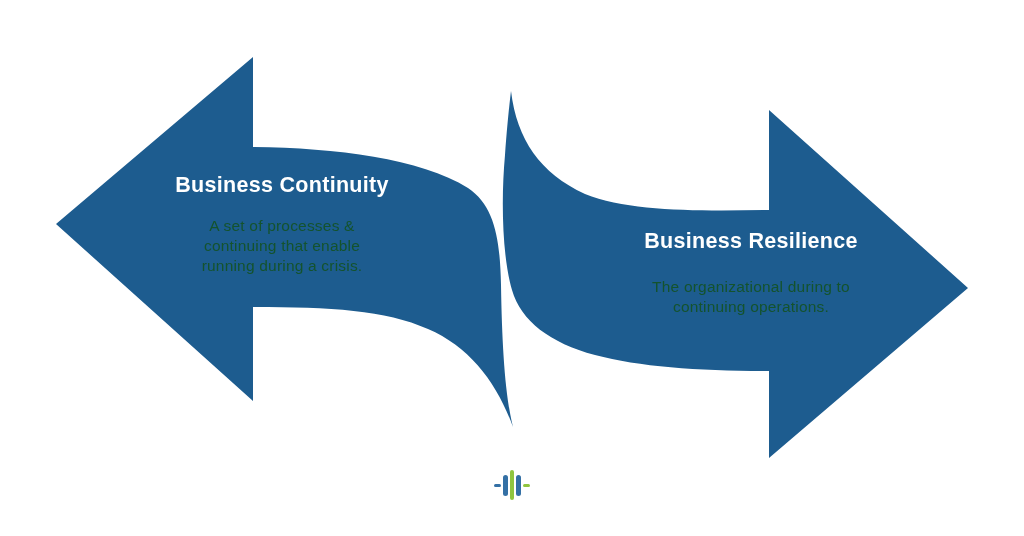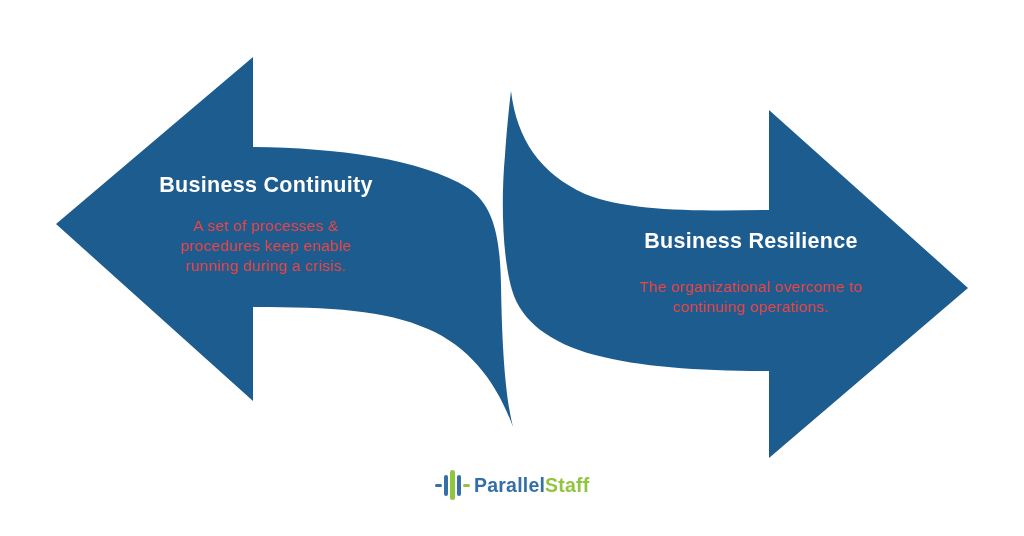--- a/index.html
+++ b/index.html
@@ -8,23 +8,23 @@
     font-family:"Liberation Sans",sans-serif;
   }
   .stage{position:relative;width:1024px;height:536px;background:#ffffff;}
   .arrows-svg{position:absolute;left:0;top:0;width:1024px;height:536px;display:block;}
 
   .tb{position:absolute;text-align:center;}
   .tb .title{
     margin:0;font-size:21.5px;font-weight:bold;color:#ffffff;letter-spacing:.3px;
   }
   .tb .desc{
-    font-size:15.5px;line-height:20px;color:#ef4444;font-weight:normal;letter-spacing:.2px;
+    font-size:15.5px;line-height:20px;color:#14532d;font-weight:normal;letter-spacing:.2px;
   }
-  .tb-left{left:151px;top:173px;width:230px;}
+  .tb-left{left:167px;top:173px;width:230px;}
   .tb-left .desc{margin-top:18px;}
   .tb-right{left:606px;top:229px;width:290px;}
   .tb-right .desc{margin-top:23px;}
 
   .logo{
     position:absolute;left:0;top:467px;width:1024px;height:36px;
     display:flex;justify-content:center;align-items:center;gap:4px;
   }
   .logo-icon{display:flex;align-items:center;gap:2px;}
   .li-dash{width:7px;height:3px;border-radius:2px;}
@@ -64,39 +64,36 @@
              C 550 343 521 321 512 290
              C 502 256 501 198 505 155
              C 507 128 509 107 511 91
              Z" fill="#1d5c8f"></path>
   </svg>
 
   <div class="tb tb-left">
     <h2 class="title">Business Continuity</h2>
     <div class="desc">
       <div>A set of processes &amp;</div>
-      <div>procedures keep enable</div>
+      <div>continuing that enable</div>
       <div>running during a crisis.</div>
     </div>
   </div>
 
   <div class="tb tb-right">
     <h2 class="title">Business Resilience</h2>
     <div class="desc">
-      <div>The organizational overcome to</div>
+      <div>The organizational during to</div>
       <div>continuing operations.</div>
     </div>
   </div>
 
   <div class="logo">
     <span class="logo-icon">
       <span class="li-dash li-blue"></span>
       <span class="li-bar-sm li-blue"></span>
       <span class="li-bar-lg li-green"></span>
       <span class="li-bar-sm li-blue"></span>
       <span class="li-dash li-green"></span>
     </span>
-    <span class="logo-text">
-      <span class="brand-blue">Parallel</span><span class="brand-green">Staff</span>
-    </span>
   </div>
 
 </div>
 
 </body></html>

